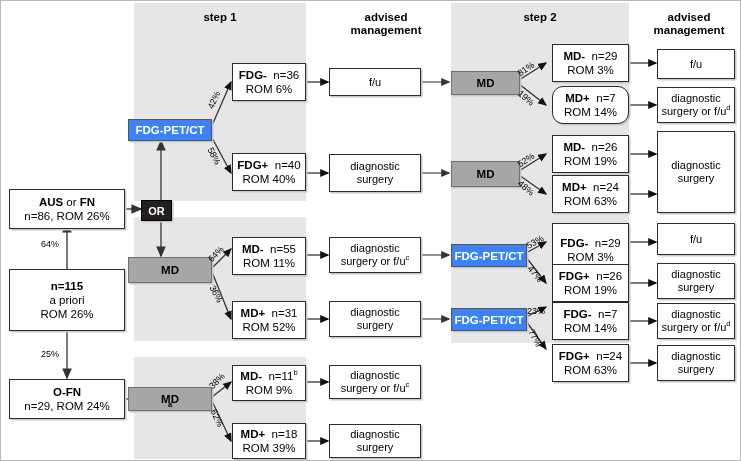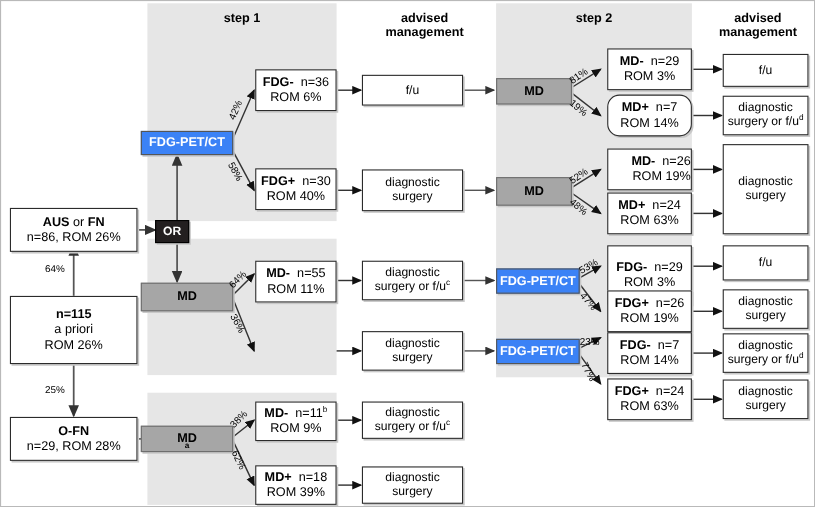--- a/index.html
+++ b/index.html
@@ -153,21 +153,21 @@
 
   <div class="node wbox" style="left:8px;top:188px;width:116px;height:40px;">
     <div class="l1">
       <b>AUS</b><span> or </span><b>FN</b>
     </div>
     <div class="l2">n=86, ROM 26%</div>
   </div>
 
   <div class="node wbox" style="left:8px;top:378px;width:116px;height:40px;">
     <div class="l1" style="font-weight:bold;">O-FN</div>
-    <div class="l2">n=29, ROM 28%</div>
+    <div class="l2">n=29, ROM 24%</div>
   </div>
 
   <div class="pct-h" style="left:40px;top:238px;">64%</div>
   <div class="pct-h" style="left:40px;top:348px;">25%</div>
 
   <div class="node blkbox" style="left:140px;top:199px;width:31px;height:21px;">
     <span>OR</span>
   </div>
 
   <div class="node dkbox" style="left:127px;top:118px;width:84px;height:22px;">
@@ -189,29 +189,33 @@
   <div class="pct" style="left:206px;top:288px;transform:rotate(62deg);">36%</div>
   <div class="pct" style="left:207px;top:375px;transform:rotate(-45deg);">38%</div>
   <div class="pct" style="left:207px;top:412px;transform:rotate(65deg);">62%</div>
 
   <div class="node wbox" style="left:231px;top:62px;width:74px;height:38px;">
     <div class="l1"><b>FDG-</b>&nbsp; <span>n=36</span></div>
     <div class="l2">ROM 6%</div>
   </div>
 
   <div class="node wbox" style="left:231px;top:152px;width:74px;height:38px;">
-    <div class="l1"><b>FDG+</b>&nbsp; <span>n=30</span></div>
+    <div class="l1"><b>FDG+</b>&nbsp; <span>n=40</span></div>
     <div class="l2">ROM 40%</div>
   </div>
 
   <div class="node wbox" style="left:231px;top:236px;width:74px;height:38px;">
     <div class="l1"><b>MD-</b>&nbsp; <span>n=55</span></div>
     <div class="l2">ROM 11%</div>
   </div>
 
+  <div class="node wbox" style="left:231px;top:300px;width:74px;height:38px;">
+    <div class="l1"><b>MD+</b>&nbsp; <span>n=31</span></div>
+    <div class="l2">ROM 52%</div>
+  </div>
 
   <div class="node wbox" style="left:231px;top:364px;width:74px;height:36px;">
     <div class="l1"><b>MD-</b>&nbsp; <span>n=11</span><sup>b</sup></div>
     <div class="l2">ROM 9%</div>
   </div>
 
   <div class="node wbox" style="left:231px;top:422px;width:74px;height:36px;">
     <div class="l1"><b>MD+</b>&nbsp; <span>n=18</span></div>
     <div class="l2">ROM 39%</div>
   </div>
@@ -273,21 +277,21 @@
   <div class="node wbox" style="left:551px;top:43px;width:77px;height:38px;">
     <div class="l1"><b>MD-</b>&nbsp; <span>n=29</span></div>
     <div class="l2">ROM 3%</div>
   </div>
 
   <div class="node wbox" style="left:551px;top:85px;width:77px;height:38px;border-radius:11px;">
     <div class="l1"><b>MD+</b>&nbsp; <span>n=7</span></div>
     <div class="l2">ROM 14%</div>
   </div>
 
-  <div class="node wbox" style="left:551px;top:134px;width:77px;height:38px;align-items:flex-end;">
+  <div class="node wbox" style="left:551px;top:134px;width:77px;height:38px;">
     <div class="l1"><b>MD-</b>&nbsp; <span>n=26</span></div>
     <div class="l2">ROM 19%</div>
   </div>
 
   <div class="node wbox" style="left:551px;top:174px;width:77px;height:38px;">
     <div class="l1"><b>MD+</b>&nbsp; <span>n=24</span></div>
     <div class="l2">ROM 63%</div>
   </div>
 
   <div class="node wbox" style="left:551px;top:222px;width:77px;height:54px;">

